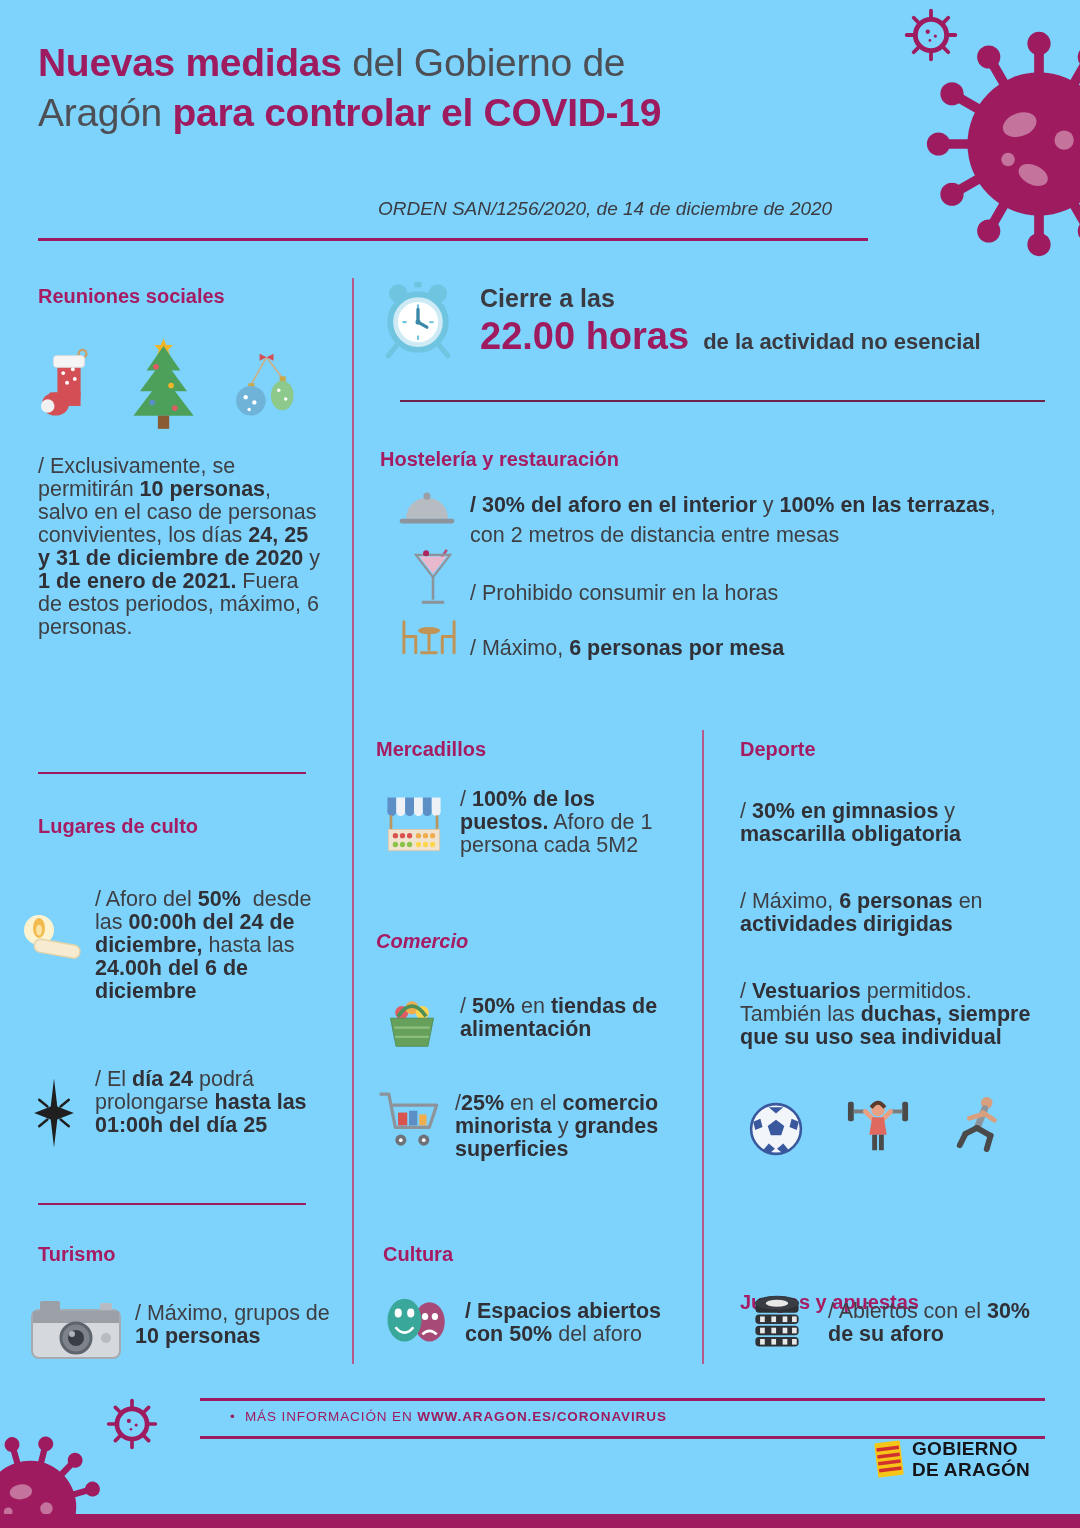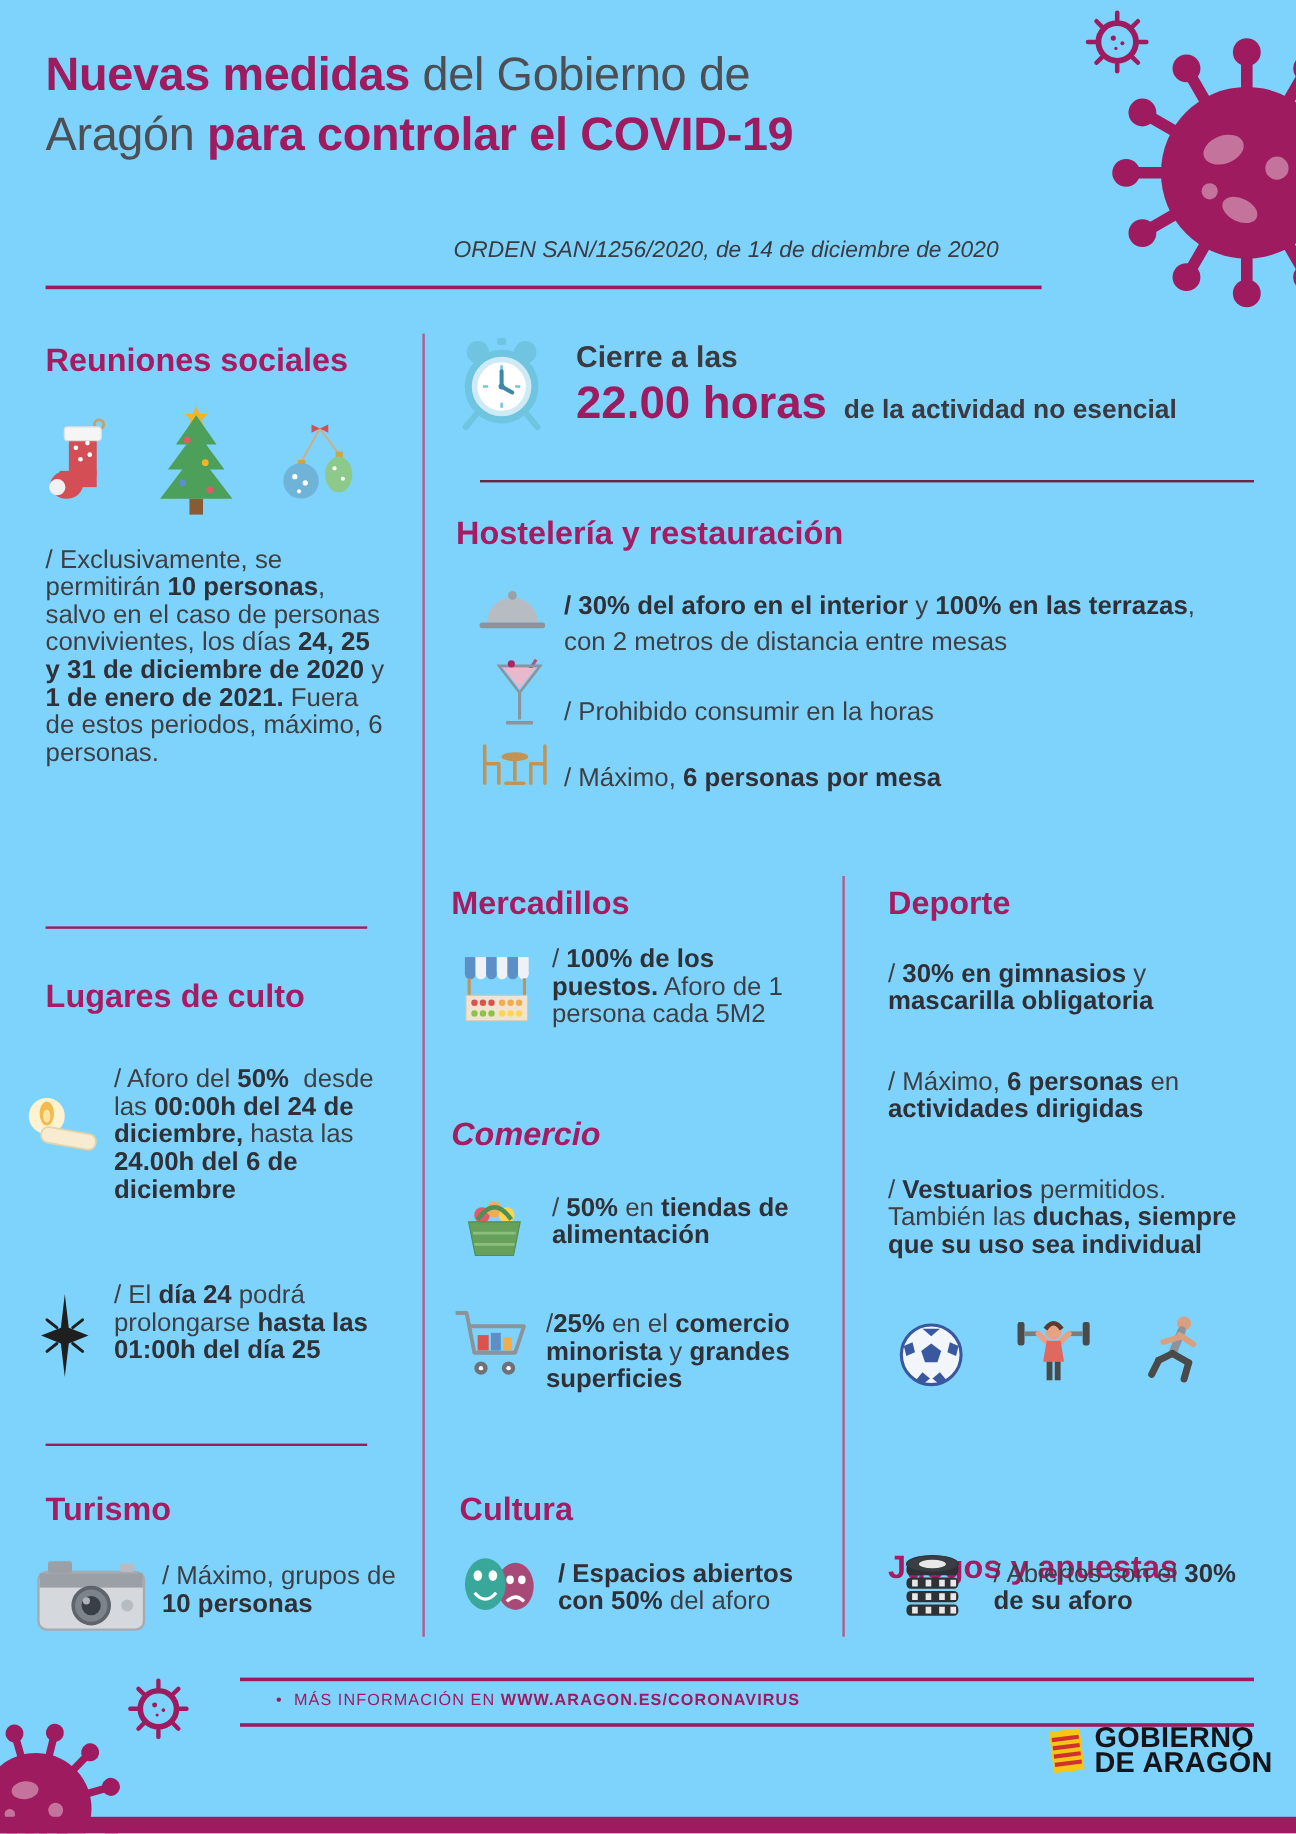--- a/index.html
+++ b/index.html
@@ -9,33 +9,33 @@
   .rule{background:#9e1b5f;}
   .rule-dark{background:#6e2449;}
   .vline{background:#b65a8b;}
   
   .title{font-size:39px;line-height:50px;font-weight:bold;color:#9e1b5f;letter-spacing:-0.3px;}
   .title .grey{color:#4e4e55;font-weight:normal;}
   .alert{font-size:35px;color:#a3256b;}
   .alert sup{font-size:19px;}
   .order{font-size:19px;font-style:italic;color:#3b3b41;}
   
-  .h{font-size:27px;font-weight:bold;color:#a61c63;}
+  .h{font-size:20px;font-weight:bold;color:#a61c63;}
   .t{font-size:21.5px;line-height:30px;color:#3e3e43;}
   .t b{color:#303036;}
   .t-lg{line-height:23px;}
   
   .c-intro{font-size:25px;font-weight:bold;color:#3a3a40;}
   .c-row{display:flex;align-items:baseline;gap:14px;margin-top:2px;}
   .c-time{font-size:38px;font-weight:bold;color:#9e1b5f;}
   .c-scope{font-size:22px;font-weight:bold;color:#3a3a40;}
   
   .finfo{font-size:13.5px;letter-spacing:0.9px;color:#9e1b5f;}
   .finfo b{font-weight:bold;}
-  .gov{font-size:24px;line-height:21px;font-weight:bold;color:#141419;letter-spacing:0.3px;}
+  .gov{font-size:19px;line-height:21px;font-weight:bold;color:#141419;letter-spacing:0.3px;}
   .govbox{display:flex;align-items:center;gap:10px;}
   .icons-row{display:flex;align-items:flex-end;gap:42px;}
   svg{display:block;}
 </style>
 </head>
 <body>
 
 <div class="page">
 
   <svg width="0" height="0" style="position:absolute">
@@ -250,21 +250,21 @@
   </span>
   <div class="abs" style="left:480px;top:284px;">
     <div class="c-intro">Cierre a las</div>
     <div class="c-row">
       <span class="c-time">22.00 horas</span>
       <span class="c-scope">de la actividad no esencial</span>
     </div>
   </div>
   <div class="abs rule-dark" style="left:400px;top:400px;width:645px;height:2px;"></div>
 
-  <div class="abs h" style="left:380px;top:429px;">Hostelería y restauración</div>
+  <div class="abs h" style="left:380px;top:448px;">Hostelería y restauración</div>
 
   <span class="abs" style="left:398px;top:488px;">
     <svg viewBox="0 0 72 52" width="58" height="42">
       <path d="M10 38 A26 26 0 0 1 62 38 Z" fill="#b7bcc2"></path>
       <circle cx="36" cy="10" r="4.5" fill="#9aa0a6"></circle>
       <rect x="2" y="38" width="68" height="6" rx="3" fill="#8d939a"></rect>
     </svg>
   </span>
   <div class="abs t" style="left:470px;top:490px;width:565px;"><b>/ 30% del aforo en el interior</b> y <b>100% en las terrazas</b>, con 2 metros de distancia entre mesas</div>
 

